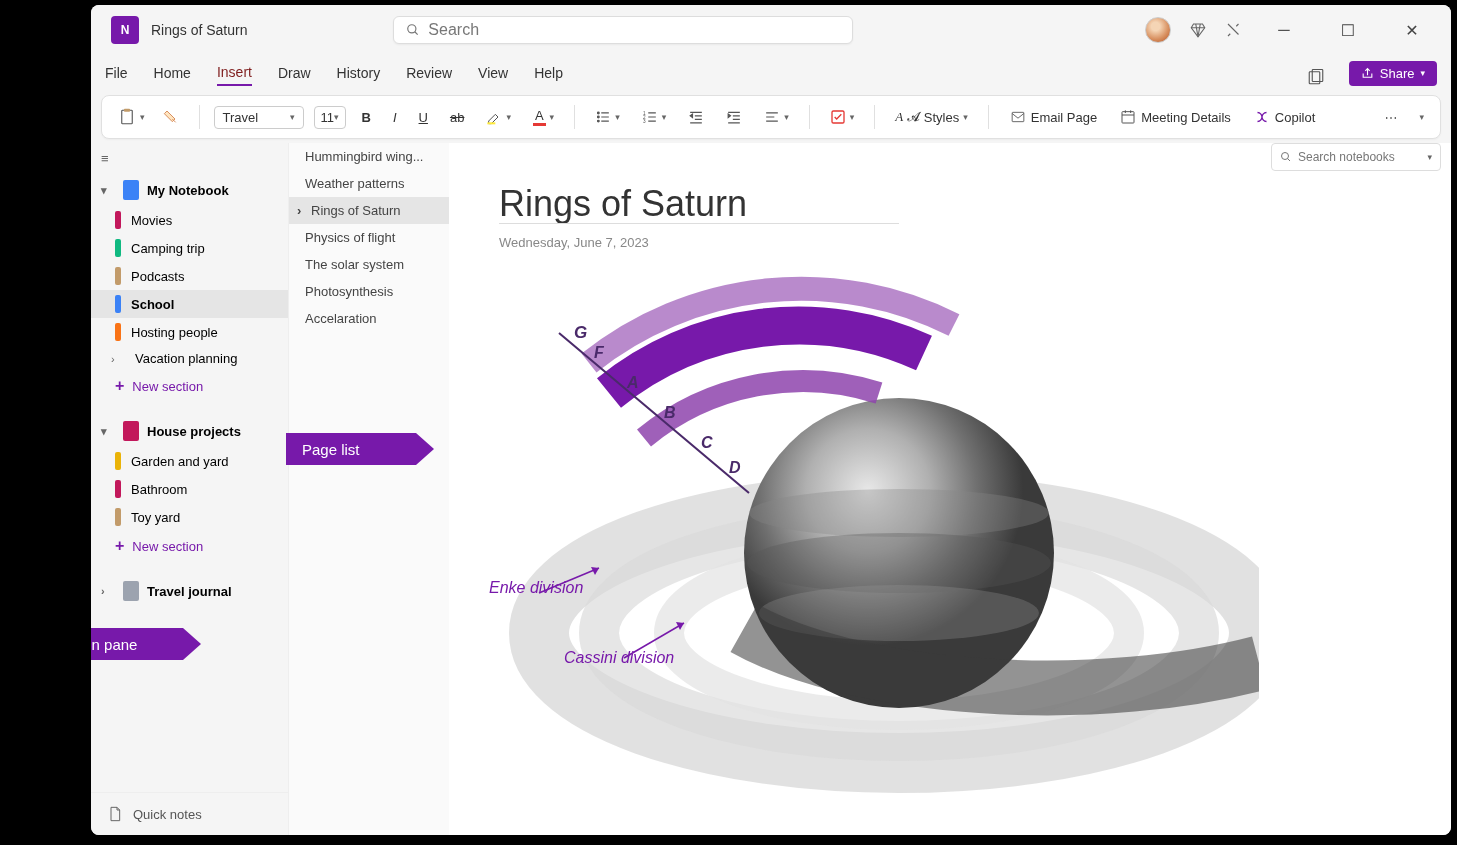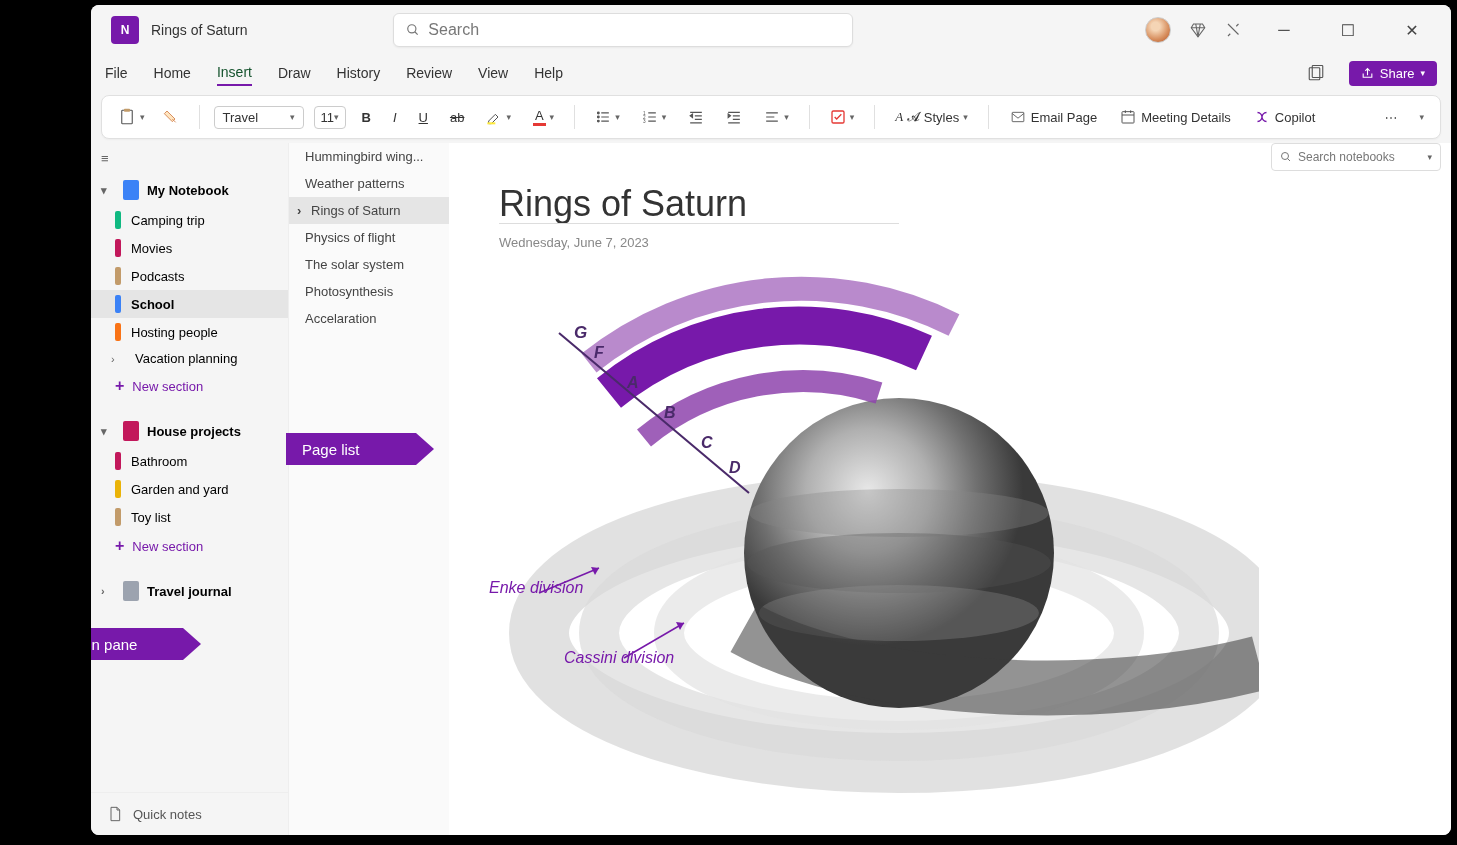--- a/index.html
+++ b/index.html
@@ -1,30 +1,30 @@
 <!DOCTYPE html>
 <html><head>
 <meta charset="utf-8">
 <style>
 * { box-sizing: border-box; margin: 0; padding: 0; font-family: "Segoe UI", sans-serif; }
 body { background: #000; display: flex; justify-content: center; align-items: flex-start; }
 .window { width: 1360px; height: 830px; background: #f5f5f5; border-radius: 8px; overflow: hidden; display: flex; flex-direction: column; position: relative; margin-left: 85px; margin-top: 5px; box-shadow: 0 0 10px rgba(0,0,0,0.5);}
 .titlebar { height: 50px; display: flex; align-items: center; padding: 0 8px; background:#f5f5f5; }
 .app-icon { width: 28px; height: 28px; background: #7719aa; border-radius: 4px; display:flex; align-items:center; justify-content:center; font-size:12px; color:#fff; font-weight:bold; margin: 0 12px;}
 .doc-title { font-size: 14px; color:#333; }
-.search-box { margin-left: auto; margin-right: auto; width: 460px; height: 34px; background:#fff; border:1px solid #ddd; border-radius:6px; display:flex; align-items:center; padding:0 12px; color:#777; box-shadow: 0 1px 2px rgba(0,0,0,0.05);}
+.search-box { margin-left: auto; margin-right: auto; width: 460px; height: 28px; background:#fff; border:1px solid #ddd; border-radius:6px; display:flex; align-items:center; padding:0 12px; color:#777; box-shadow: 0 1px 2px rgba(0,0,0,0.05);}
 .search-box svg{margin-right:8px;}
 .title-right { display:flex; align-items:center; gap:18px; margin-left:auto; padding-right:8px;}
 .avatar { width:26px; height:26px; border-radius:50%; background: radial-gradient(circle at 40% 35%, #f5d5b5 20%, #d89060 60%, #b55020 100%); border:1px solid #ccc;}
 .icon-btn-s { width:18px; height:18px; color:#666; cursor:pointer; display:flex; align-items:center; justify-content:center;}
 .win-ctrl { width:46px; height:40px; display:flex; align-items:center; justify-content:center; color:#444; cursor:pointer;}
 .menubar { height:36px; display:flex; align-items:center; padding:0 14px; gap:26px; font-size:14px; color:#333;}
 .menu-item { padding:4px 0; cursor:pointer;}
-.menu-item.active { color:#14532d; border-bottom:2px solid #7719aa; font-weight:500;}
-.menu-right{margin-left:auto; display:flex; gap:24px; align-items:center;}
+.menu-item.active { color:#7f1d1d; border-bottom:2px solid #7719aa; font-weight:500;}
+.menu-right{margin-left:auto; display:flex; gap:24px; align-items:flex-end;}
 .share-btn{ background:#7719aa; color:#fff; border-radius:4px; padding:5px 12px; font-size:13px; display:flex; align-items:center; gap:6px; cursor:pointer;}
 .ribbon { margin:4px 10px; background:#fff; border:1px solid #e0e0e0; border-radius:8px; height:44px; display:flex; align-items:center; padding:0 10px; gap:10px; font-size:13px; color:#333; box-shadow:0 1px 2px rgba(0,0,0,0.04);}
 .rib-grp { display:flex; align-items:center; gap:6px;}
 .rib-sep { width:1px; height:24px; background:#e0e0e0; margin:0 4px;}
 .rib-btn { padding:4px 6px; border-radius:4px; cursor:pointer; display:flex; align-items:center; gap:4px;}
 .font-select { border:1px solid #ccc; border-radius:4px; padding:3px 8px; background:#fff; font-size:13px; width:90px; display:flex; justify-content:space-between; align-items:center;}
 .size-select { border:1px solid #ccc; border-radius:4px; padding:3px 6px; background:#fff; font-size:13px; width:32px; display:flex; justify-content:space-between; align-items:center;}
 .bold{font-weight:bold;} .italic{font-style:italic;} .underline{text-decoration:underline;} .strike{text-decoration:line-through;}
 .chev{font-size:9px; color:#666;}
 .content { flex:1; display:flex; overflow:hidden; position:relative;}
@@ -263,26 +263,26 @@
 
     <div class="nav-pane">
       <div class="nav-toggle">≡</div>
 
       <div class="nb-item bold-title">
         <span class="chev-exp">▾</span>
         <span class="nb-icon" style="background:#3b82f6"></span>
         <span>My Notebook</span>
       </div>
       <div class="section-item">
+          <span class="sec-color" style="background:#c2185b"></span>
+          <span>Movies</span>
+        </div>
+      <div class="section-item">
           <span class="sec-color" style="background:#10b981"></span>
           <span>Camping trip</span>
-        </div>
-      <div class="section-item">
-          <span class="sec-color" style="background:#c2185b"></span>
-          <span>Movies</span>
         </div>
       <div class="section-item">
           <span class="sec-color" style="background:#c29b6a"></span>
           <span>Podcasts</span>
         </div>
       <div class="section-item selected">
           <span class="sec-color" style="background:#3b82f6"></span>
           <span style="font-weight:600">School</span>
         </div>
       <div class="section-item">
@@ -298,30 +298,30 @@
           <span>New section</span>
         </div>
 
       <div style="height:14px"></div>
       <div class="nb-item bold-title">
         <span class="chev-exp">▾</span>
         <span class="nb-icon" style="background:#c2185b"></span>
         <span>House projects</span>
       </div>
       <div class="section-item">
+          <span class="sec-color" style="background:#eab308"></span>
+          <span>Garden and yard</span>
+        </div>
+      <div class="section-item">
           <span class="sec-color" style="background:#c2185b"></span>
           <span>Bathroom</span>
         </div>
       <div class="section-item">
-          <span class="sec-color" style="background:#eab308"></span>
-          <span>Garden and yard</span>
-        </div>
-      <div class="section-item">
           <span class="sec-color" style="background:#c29b6a"></span>
-          <span>Toy list</span>
+          <span>Toy yard</span>
         </div>
       <div class="new-section">
           <span class="plus">+</span>
           <span>New section</span>
         </div>
 
       <div style="height:14px"></div>
       <div class="nb-item bold-title">
         <span class="chev-exp">›</span>
         <span class="nb-icon" style="background:#9ca3af"></span>

